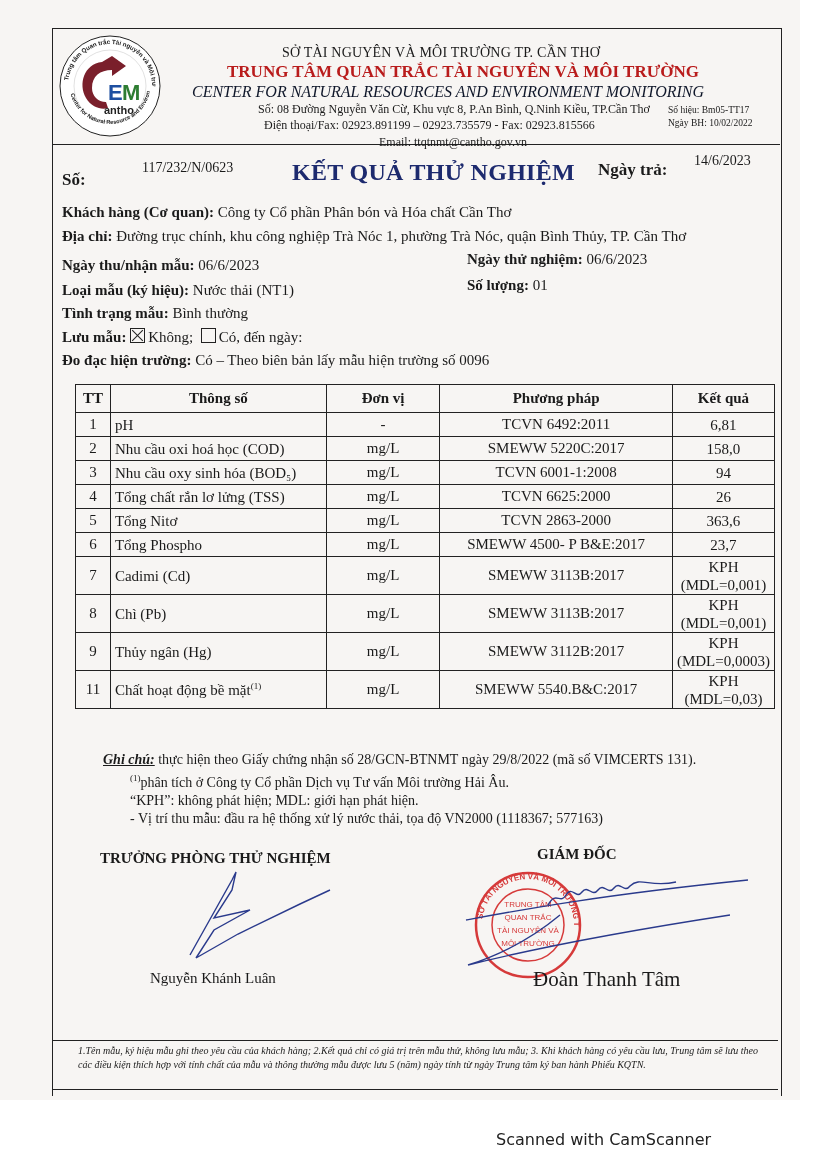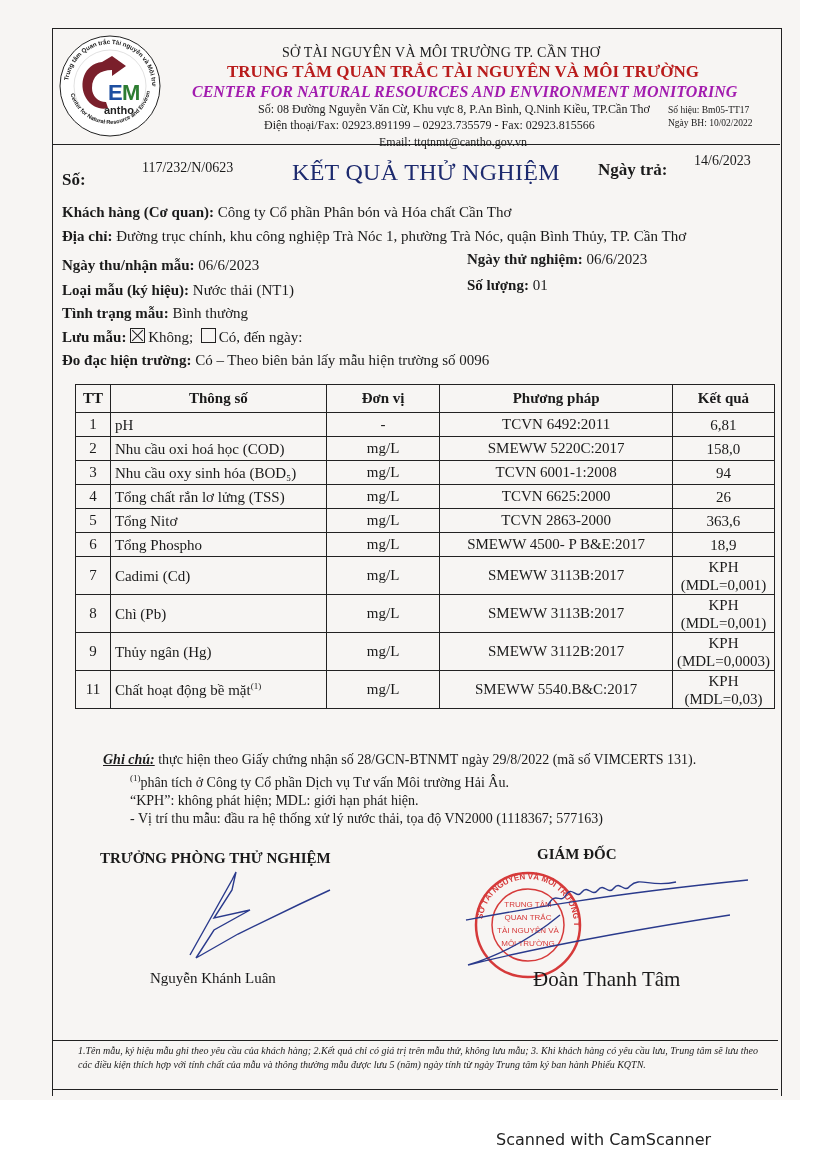--- a/index.html
+++ b/index.html
@@ -13,29 +13,29 @@
   }
   .frame {
     position:absolute; left:52px; top:28px; width:728px; height:1067px;
     border:1.5px solid #222; border-bottom:none;
   }
   
   .header { position:absolute; left:52px; top:28px; width:728px; height:116px; border-bottom:1.5px solid #222; }
   .logo { position:absolute; left:4px; top:4px; width:108px; height:108px; }
   .h-line1 { position:absolute; left:230px; top:17px; font-size:14px; letter-spacing:0.2px; }
   .h-line2 { position:absolute; left:175px; top:34px; font-size:17px; font-weight:bold; color:#b91c1c; }
-  .h-line3 { position:absolute; left:140px; top:55px; font-size:16px; font-weight:bold; font-style:italic; color:#a21caf; }
+  .h-line3 { position:absolute; left:140px; top:55px; font-size:16px; font-weight:normal; font-style:italic; color:#0f172a; }
   .h-line4 { position:absolute; left:206px; top:74px; font-size:12px; }
   .h-line5 { position:absolute; left:212px; top:90px; font-size:12px; }
   .h-line6 { position:absolute; left:327px; top:107px; font-size:12px; }
   .h-code  { position:absolute; left:616px; top:76px; font-size:9.5px; line-height:13px; }
   
   .so-label { position:absolute; left:62px; top:170px; font-size:17px; font-weight:bold; }
   .so-val { position:absolute; left:142px; top:160px; font-size:14px; }
-  .title { position:absolute; left:292px; top:159px; font-size:24px; font-weight:normal; color:#1d2a6e; letter-spacing:0.3px; }
+  .title { position:absolute; left:292px; top:159px; font-size:24px; font-weight:bold; color:#1d2a6e; letter-spacing:0.3px; }
   .ngaytra-label { position:absolute; left:598px; top:160px; font-size:17px; font-weight:bold; }
   .ngaytra-val { position:absolute; left:694px; top:153px; font-size:14px; }
   .info { position:absolute; left:62px; font-size:15px; }
   .info b { font-weight:bold; }
   .chk { display:inline-block; width:13px; height:13px; border:1px solid #222; vertical-align:-1px; position:relative; margin-right:3px; }
   .chk.x::before, .chk.x::after { content:""; position:absolute; left:-1px; top:6px; width:15px; height:1px; background:#222; }
   .chk.x::before { transform:rotate(45deg); }
   .chk.x::after { transform:rotate(-45deg); }
   
   table.results {
@@ -195,21 +195,21 @@
         <td class="kq">
           <div>363,6</div>
         </td>
       </tr>
       <tr>
         <td class="tt">6</td>
         <td><span>Tổng Phospho</span><sup></sup></td>
         <td class="c">mg/L</td>
         <td class="c">SMEWW 4500- P B&amp;E:2017</td>
         <td class="kq">
-          <div>18,9</div>
+          <div>23,7</div>
         </td>
       </tr>
       <tr class="tall">
         <td class="tt">7</td>
         <td><span>Cadimi (Cd)</span><sup></sup></td>
         <td class="c">mg/L</td>
         <td class="c">SMEWW 3113B:2017</td>
         <td class="kq">
           <div>KPH</div>
           <div>(MDL=0,001)</div>

